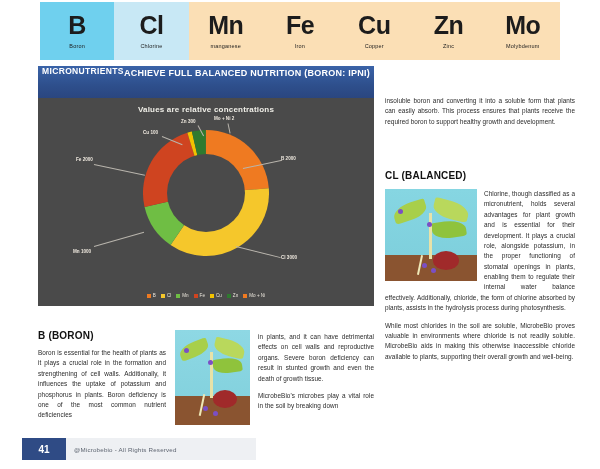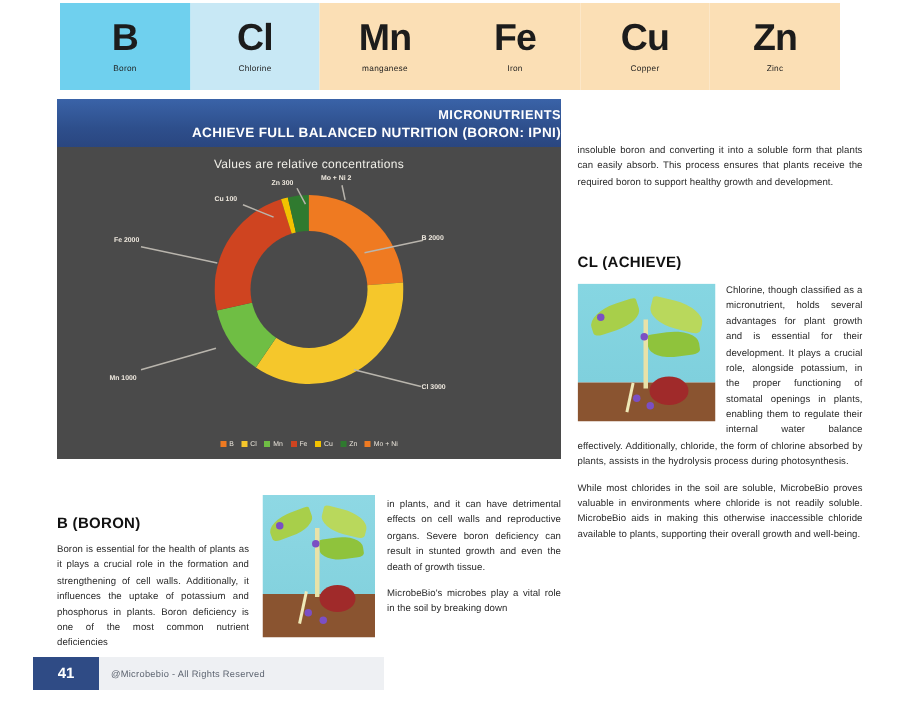--- a/index.html
+++ b/index.html
@@ -30,27 +30,27 @@
     text-align:center;
   }
 
   
   .card{
     position:absolute;left:38px;top:66px;width:336px;height:240px;
     background:#4a4a4a;overflow:hidden;
   }
   .card-head{
     height:32px;background:linear-gradient(180deg,#3a63a8 0%,#2e4f8c 60%,#2a4680 100%);
-    display:flex;flex-direction:column;align-items:flex-end;justify-content:center;
+    display:flex;align-items:flex-start;justify-content:center;
     color:#fff;
   }
   .card-head .l1{font-size:8.5px;font-weight:700;letter-spacing:.35px;}
   .card-head .l2{font-size:9px;font-weight:700;letter-spacing:.25px;margin-top:1.5px;}
   .card-sub{
-    text-align:center;color:#f0efe8;font-size:8px;font-weight:400;
+    text-align:center;color:#f0efe8;font-size:8px;font-weight:700;
     margin-top:7px;letter-spacing:.2px;
   }
   .chart-wrap{position:relative;width:336px;height:190px;}
   .donut{position:absolute;left:105px;top:16px;width:126px;height:126px;}
   .donut .hole{
     position:absolute;left:50%;top:50%;transform:translate(-50%,-50%);
     width:78px;height:78px;border-radius:50%;background:#4a4a4a;
   }
   .lbl{position:absolute;font-size:4.6px;color:#efe9df;white-space:nowrap;font-weight:700;}
   .lead{position:absolute;background:#b9b5ad;height:1px;transform-origin:left center;}
@@ -68,21 +68,21 @@
     font-size:6.4px;line-height:1.62;color:#2a2a2a;text-align:justify;
     letter-spacing:.05px;
   }
   .p + .p{margin-top:7px;}
 
   .rtop{position:absolute;left:385px;top:96px;width:190px;}
   .clsec{position:absolute;left:385px;top:170px;width:190px;}
   .clsec .h-sec{margin-bottom:8px;}
   .cl-flow{overflow:hidden;}
   .cl-img{float:left;width:92px;height:92px;margin:0 7px 3px 0;}
-  .bsec{position:absolute;left:38px;top:344px;width:128px;}
+  .bsec{position:absolute;left:38px;top:330px;width:128px;}
   .bsec .h-sec{margin-bottom:7px;}
   .bimg{position:absolute;left:175px;top:330px;width:75px;height:95px;}
   .bmid{position:absolute;left:258px;top:332px;width:116px;}
 
   
   .ill{position:relative;overflow:hidden;}
   .ill .sky{position:absolute;left:0;top:0;right:0;}
   .ill .soil{position:absolute;left:0;bottom:0;right:0;background:#8a5430;}
   .ill .stem{position:absolute;background:#e8e2a8;}
   .ill .leaf{position:absolute;background:#9ccb3b;border-radius:60% 10% 55% 15%;}
@@ -124,20 +124,24 @@
       <div class="el-sym">Fe</div>
       <div class="el-name">Iron</div>
     </div>
     <div class="el">
       <div class="el-sym">Cu</div>
       <div class="el-name">Copper</div>
     </div>
     <div class="el">
       <div class="el-sym">Zn</div>
       <div class="el-name">Zinc</div>
+    </div>
+    <div class="el">
+      <div class="el-sym">Mo</div>
+      <div class="el-name">Molybdenum</div>
     </div>
   </div>
 
   <div class="card">
     <div class="card-head">
       <div class="l1">MICRONUTRIENTS</div>
       <div class="l2">ACHIEVE FULL BALANCED NUTRITION (BORON: IPNI)</div>
     </div>
     <div class="card-sub">Values are relative concentrations</div>
 
@@ -204,21 +208,21 @@
           </div>
       </div>
     </div>
   </div>
 
   <div class="rtop">
     <div class="p">insoluble boron and converting it into a soluble form that plants can easily absorb. This process ensures that plants receive the required boron to support healthy growth and development.</div>
   </div>
 
   <div class="clsec">
-    <div class="h-sec">CL (ACHIEVE)</div>
+    <div class="h-sec">CL (BALANCED)</div>
     <div class="cl-flow">
       <div class="ill cl-img">
         <div class="sky" style="height:66px;background:linear-gradient(180deg,#86d6e2 0%,#7fd0dd 100%);"></div>
         <div class="soil" style="height:26px;"></div>
         <div class="leaf" style="left:8px;top:14px;width:34px;height:17px;transform:rotate(-18deg);background:#a8cf4a;"></div>
         <div class="leaf" style="left:48px;top:12px;width:36px;height:18px;transform:rotate(14deg) scaleX(-1);background:#b9d85c;"></div>
         <div class="leaf" style="left:47px;top:32px;width:34px;height:17px;transform:rotate(-8deg) scaleX(-1);background:#8fc33c;"></div>
         <div class="stem" style="left:44px;top:24px;width:2.5px;height:46px;"></div>
         <div class="seed" style="left:48px;top:62px;width:26px;height:19px;"></div>
         <div class="root" style="left:34px;top:66px;width:2px;height:20px;transform:rotate(12deg);"></div>

